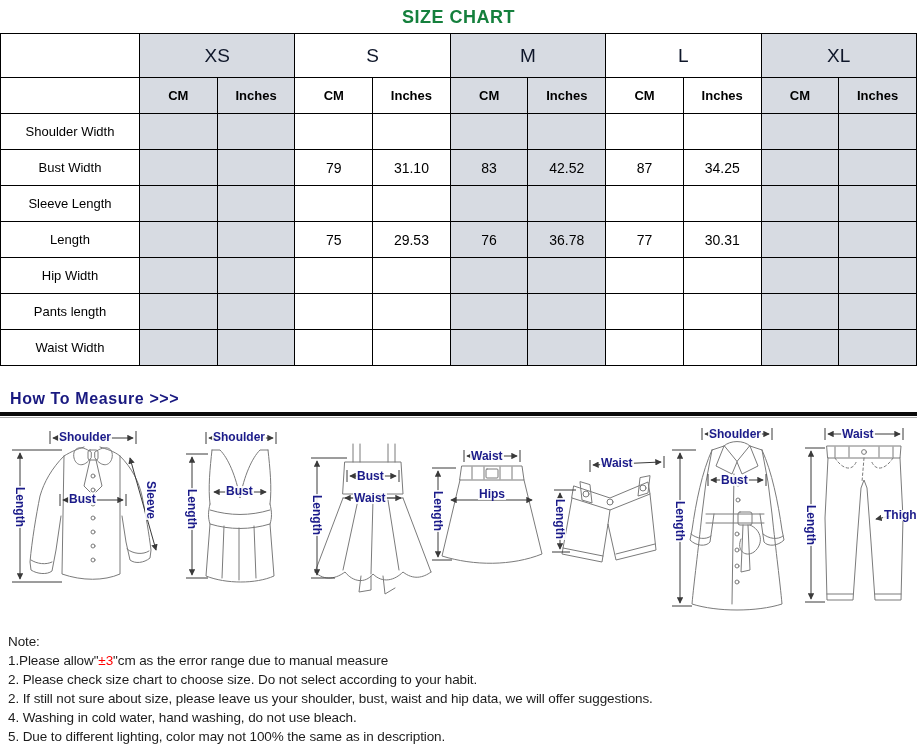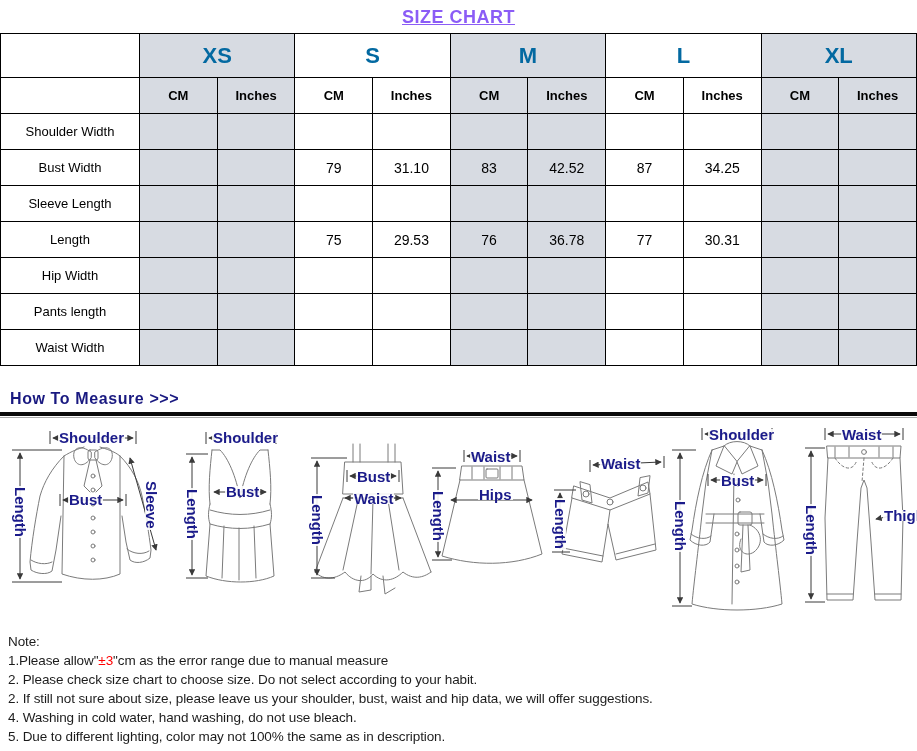--- a/index.html
+++ b/index.html
@@ -3,52 +3,52 @@
 <meta charset="utf-8">
 <style>
   html,body{margin:0;padding:0;}
   body{
     width:917px;height:751px;overflow:hidden;background:#fff;color:#000;
     font-family:"Liberation Sans", sans-serif;position:relative;
   }
   
   .page-title{
     margin:0;padding-top:7px;height:26px;text-align:center;
-    font-size:18px;font-weight:bold;letter-spacing:.5px;color:#8b5cf6;text-decoration:underline;
+    font-size:18px;font-weight:bold;letter-spacing:.5px;color:#15803d;
   }
   
   table.size-chart{
     border-collapse:collapse;table-layout:fixed;width:916px;margin:0;
   }
   table.size-chart td{
     border:1px solid #000;text-align:center;vertical-align:middle;
     overflow:hidden;padding:0;background:#fff;
   }
   table.size-chart td.shaded{background:#d7dbe2;}
-  tr.size-row td{height:43px;font-size:22px;font-weight:bold;color:#0369a1;}
+  tr.size-row td{height:43px;font-size:19px;font-weight:normal;color:#0f172a;}
   tr.size-row td.corner{background:#fff;}
   tr.unit-row td{height:35px;font-size:13px;font-weight:bold;color:#000;}
   tr.data-row td{height:35px;font-size:14px;color:#000;}
   tr.data-row td.row-label{font-size:13px;}
   
   .measure-heading{
     margin:24px 16px 0 10px;font-size:16px;font-weight:bold;color:#191980;
     letter-spacing:.6px;height:20px;
   }
   .rule-thick{margin-top:2px;border-top:4px solid #0a0a0a;}
   .rule-thin{margin-top:1px;border-top:1px solid #a9a9a9;}
   
   .figures{position:relative;height:198px;margin-top:4px;}
   .fig{position:absolute;}
   .fig svg{position:absolute;left:0;top:0;}
   .fig .garment{stroke:#7b7b7b;fill:none;stroke-width:1;stroke-linecap:round;stroke-linejoin:round;}
   .fig .arrow{stroke:#3a3a3a;stroke-width:1;fill:none;}
   .fig .tick{stroke:#3a3a3a;stroke-width:1;}
   .mlabel{
-    position:absolute;z-index:2;font-size:15px;font-weight:bold;color:#1b1b8a;
+    position:absolute;z-index:2;font-size:12px;font-weight:bold;color:#1b1b8a;
     line-height:11px;background:rgba(255,255,255,.88);padding:0 1px;white-space:nowrap;
   }
   .mlabel.vert{writing-mode:vertical-rl;line-height:12px;padding:1px 0;}
   
   .notes{margin:12px 0 0 8px;font-size:13.5px;line-height:19px;color:#1c1c1c;letter-spacing:-.1px;}
   .notes .red{color:#ff0000;}
 </style>
 </head>
 <body>
 

